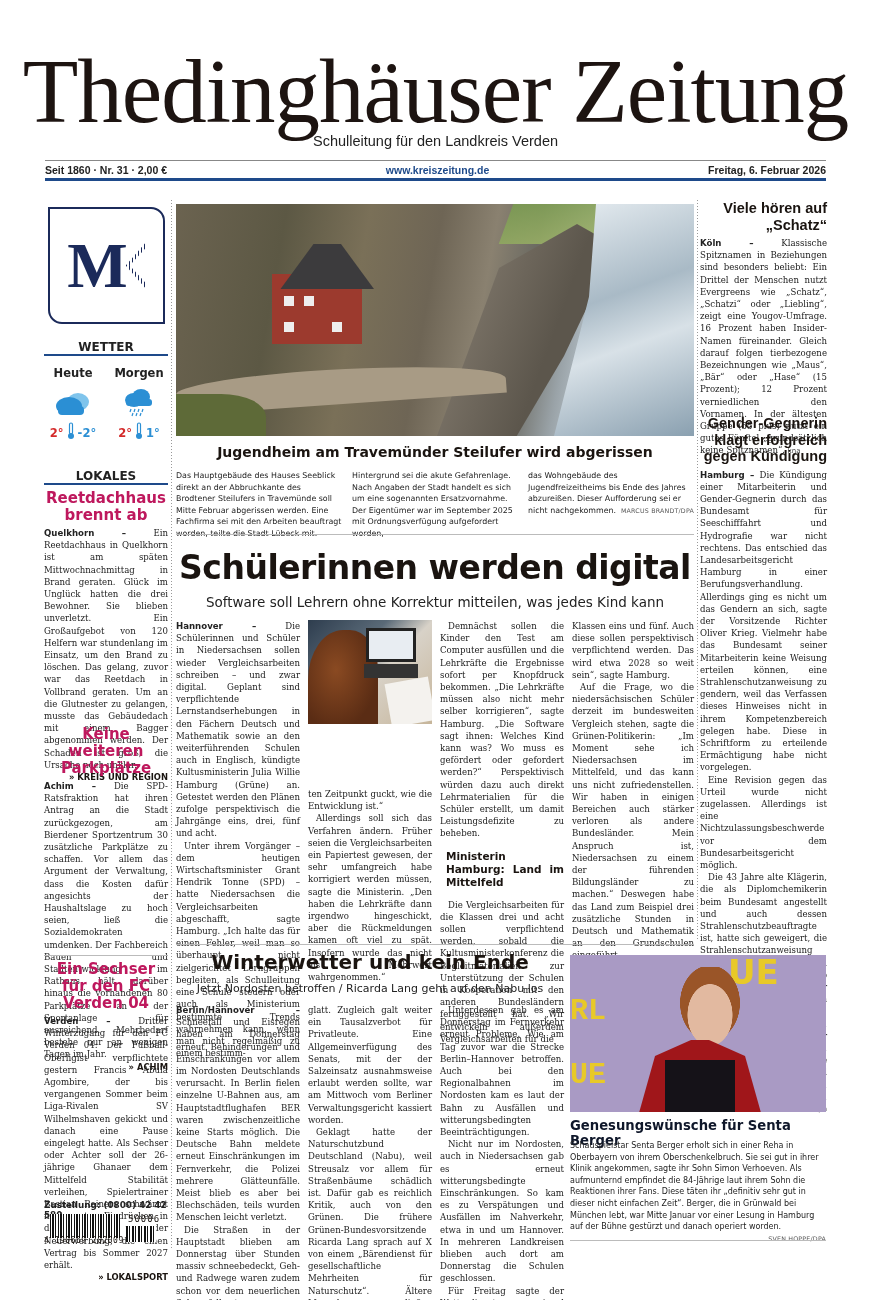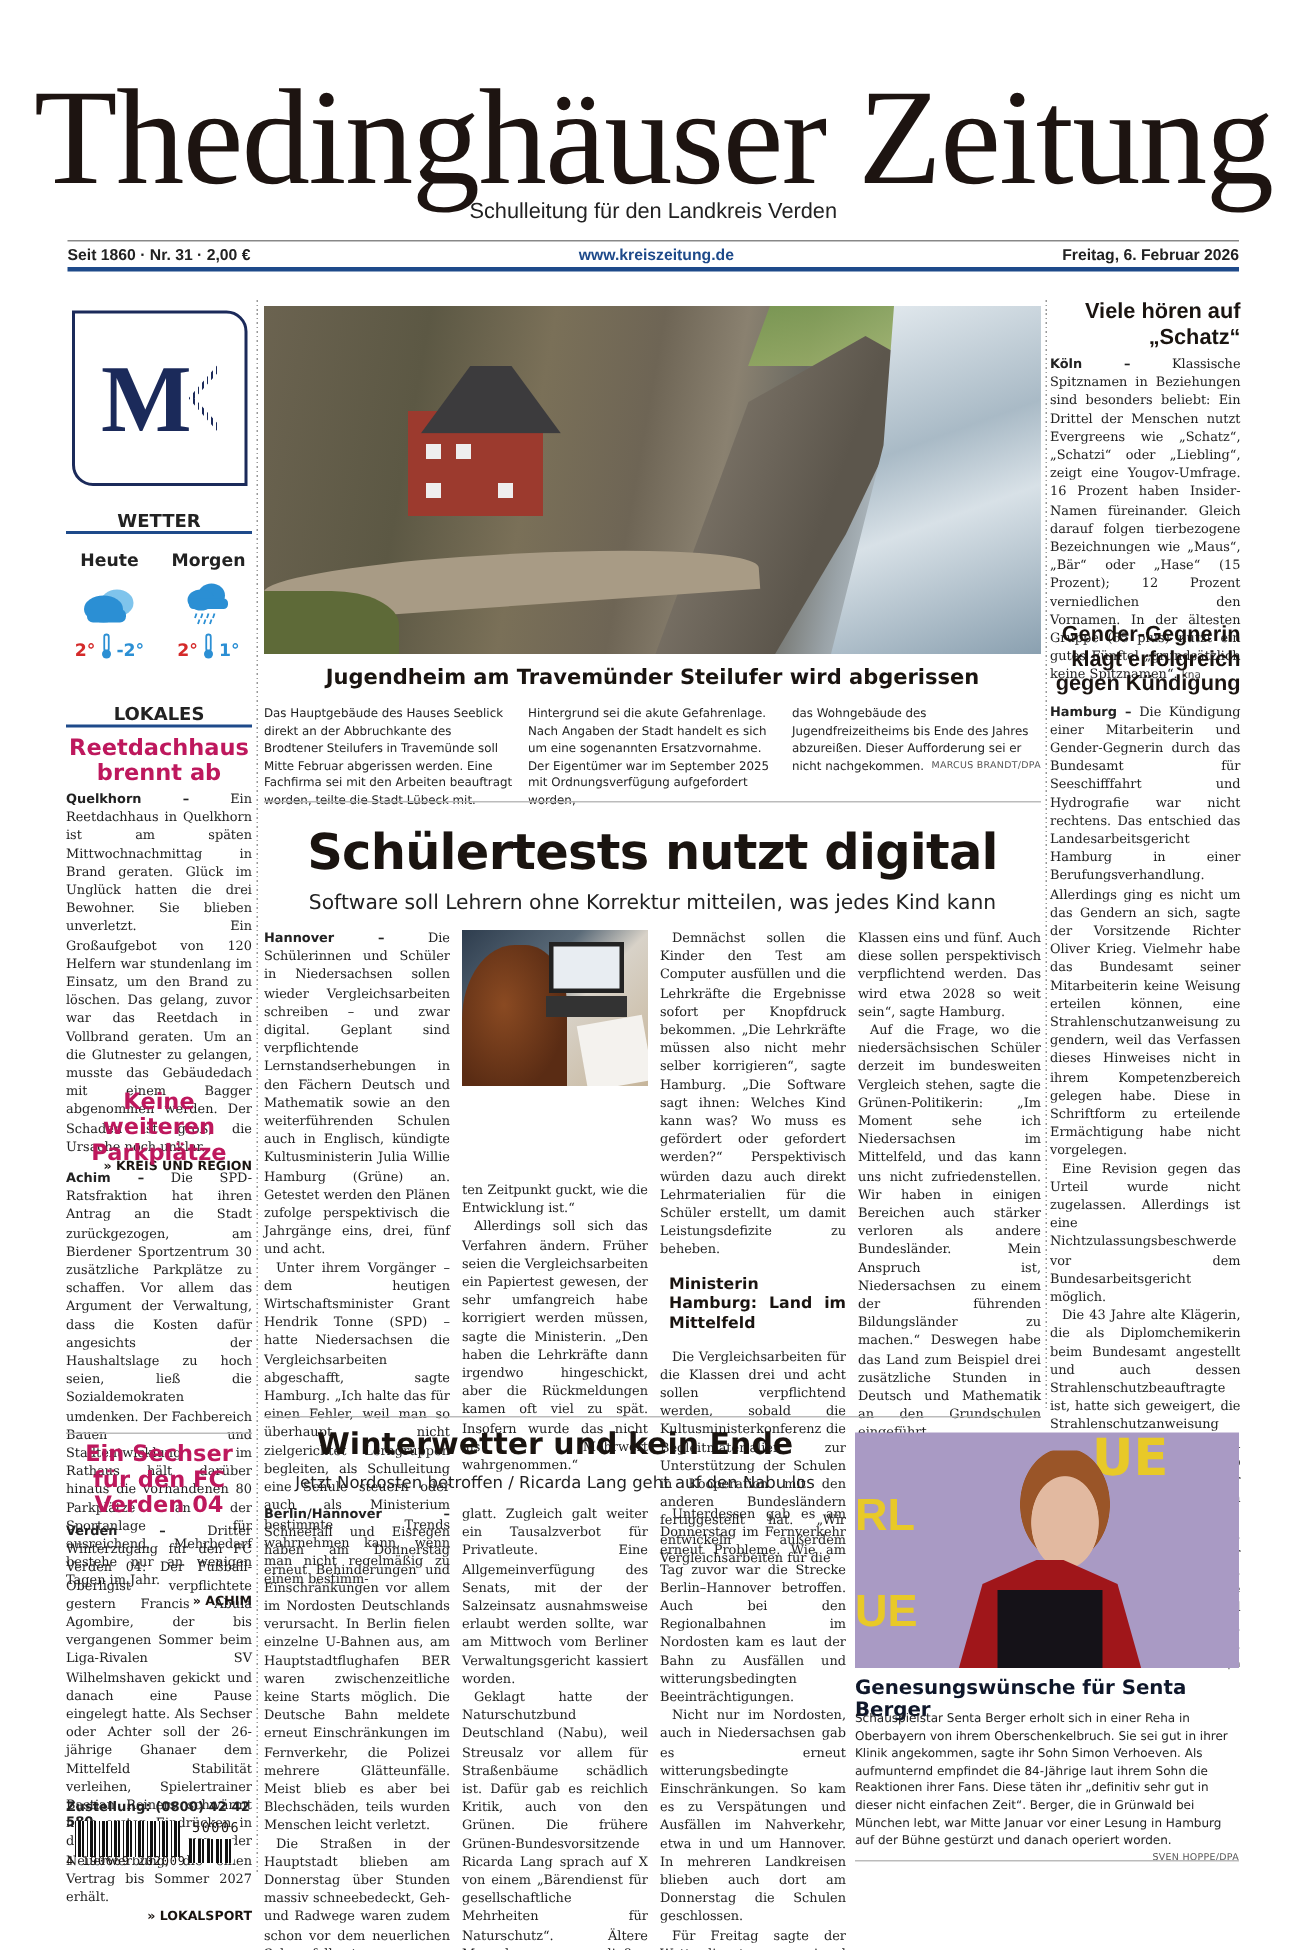--- a/index.html
+++ b/index.html
@@ -102,21 +102,21 @@
   .hrule { height: 1px; background: #bbb; }
   .winter-title { left: 176px; top: 950px; width: 388px; text-align: center; font-family: "DejaVu Sans", sans-serif; font-weight: bold; font-size: 20px; color: #1a1410; }
   .winter-sub { left: 176px; top: 982px; width: 388px; text-align: center; font-family: "DejaVu Sans", sans-serif; font-size: 11px; color: #222; }
   .winter-body { left: 176px; top: 1004px; width: 388px; height: 240px; }
   .w1 { left: 0; width: 124px; }
   .w2 { left: 132px; width: 124px; }
   .w3 { left: 264px; width: 124px; }
 
   
   .photo3 { left: 570px; top: 955px; width: 256px; height: 157px; overflow: hidden; background: #a99ac4; }
-  .photo3 .yel1 { position:absolute; left:0; top:40px; width:40px; height:90px; color:#e8c928; font-family: Liberation Sans, sans-serif; font-weight: bold; font-size: 30px; line-height: 32px; }
+  .photo3 .yel1 { position:absolute; left:0; top:40px; width:40px; height:90px; color:#e8c928; font-family: Liberation Mono, monospace; font-weight: bold; font-size: 30px; line-height: 32px; }
   .photo3 .yel2 { position:absolute; left:158px; top:0; width:80px; color:#e8c928; font-family: "DejaVu Sans", sans-serif; font-weight: bold; font-size: 34px; line-height: 34px; }
   .photo3 .face { position:absolute; left:105px; top:12px; width:70px; height:80px; background: radial-gradient(ellipse at 50% 60%, #e2b9a0 0 45%, transparent 46%), radial-gradient(ellipse at 50% 45%, #9a5528 0 60%, transparent 61%); }
   .photo3 .coat { position:absolute; left:40px; top:85px; width:180px; height:80px; background: #a0161a; clip-path: polygon(15% 100%, 25% 20%, 45% 0, 55% 0, 75% 20%, 85% 100%); }
   .photo3 .shirt { position:absolute; left:95px; top:105px; width:70px; height:60px; background: #151218; }
   .senta-title { left: 570px; top: 1118px; width: 256px; text-align: left; font-family: "DejaVu Sans", sans-serif; font-weight: bold; font-size: 13.2px; color: #0f172a; }
   .senta-text { left: 570px; top: 1140px; width: 256px; font-family: "DejaVu Sans", sans-serif; font-size: 8px; line-height: 11.6px; color: #222; }
   .senta-rule { left: 570px; top: 1240px; width: 256px; }
 </style>
 </head>
 <body>
@@ -249,21 +249,21 @@
 </div>
 
 <div class="abs rcol r2">
   <h3>Gender-Gegnerin klagt erfolgreich gegen Kündigung</h3>
   <p><span class="dateline">Hamburg –</span><span> Die Kündigung einer Mitarbeiterin und Gender-Gegnerin durch das Bundesamt für Seeschifffahrt und Hydrografie war nicht rechtens. Das entschied das Landesarbeitsgericht Hamburg in einer Berufungsverhandlung. Allerdings ging es nicht um das Gendern an sich, sagte der Vorsitzende Richter Oliver Krieg. Vielmehr habe das Bundesamt seiner Mitarbeiterin keine Weisung erteilen können, eine Strahlenschutzanweisung zu gendern, weil das Verfassen dieses Hinweises nicht in ihrem Kompetenzbereich gelegen habe. Diese in Schriftform zu erteilende Ermächtigung habe nicht vorgelegen.</span></p>
   <p>Eine Revision gegen das Urteil wurde nicht zugelassen. Allerdings ist eine Nichtzulassungsbeschwerde vor dem Bundesarbeitsgericht möglich.</p>
   <p>Die 43 Jahre alte Klägerin, die als Diplomchemikerin beim Bundesamt angestellt und auch dessen Strahlenschutzbeauftragte ist, hatte sich geweigert, die Strahlenschutzanweisung vollständig gegendert zu verfassen, und war deshalb von ihrem Arbeitgeber abgemahnt und dann gekündigt worden.</p>
   <p><span>Insgesamt, so die Kammer, sei sie aber durchaus zu der Einschätzung gekommen, dass Arbeitgeber ihre Mitarbeiter ganz generell durchaus anweisen können, in Dokumenten zu gendern, hieß es.</span><span class="agency">dpa</span></p>
 </div>
 
-<div class="abs lead-title">Schülertests nutzt digital</div>
+<div class="abs lead-title">Schülerinnen werden digital</div>
 <div class="abs lead-sub">Software soll Lehrern ohne Korrektur mitteilen, was jedes Kind kann</div>
 
 <div class="abs lead-body">
   <div class="col c1">
     <p><span class="dateline">Hannover –</span><span> Die Schülerinnen und Schüler in Niedersachsen sollen wieder Vergleichsarbeiten schreiben – und zwar digital. Geplant sind verpflichtende Lernstandserhebungen in den Fächern Deutsch und Mathematik sowie an den weiterführenden Schulen auch in Englisch, kündigte Kultusministerin Julia Willie Hamburg (Grüne) an. Getestet werden den Plänen zufolge perspektivisch die Jahrgänge eins, drei, fünf und acht.</span></p>
     <p>Unter ihrem Vorgänger – dem heutigen Wirtschaftsminister Grant Hendrik Tonne (SPD) – hatte Niedersachsen die Vergleichsarbeiten abgeschafft, sagte Hamburg. „Ich halte das für einen Fehler, weil man so überhaupt nicht zielgerichtet Lerngruppen begleiten, als Schulleitung eine Schule steuern oder auch als Ministerium bestimmte Trends wahrnehmen kann, wenn man nicht regelmäßig zu einem bestimm-</p>
   </div>
   <div class="photo2">
     <div class="hair"></div>
       <div class="screen"></div>

